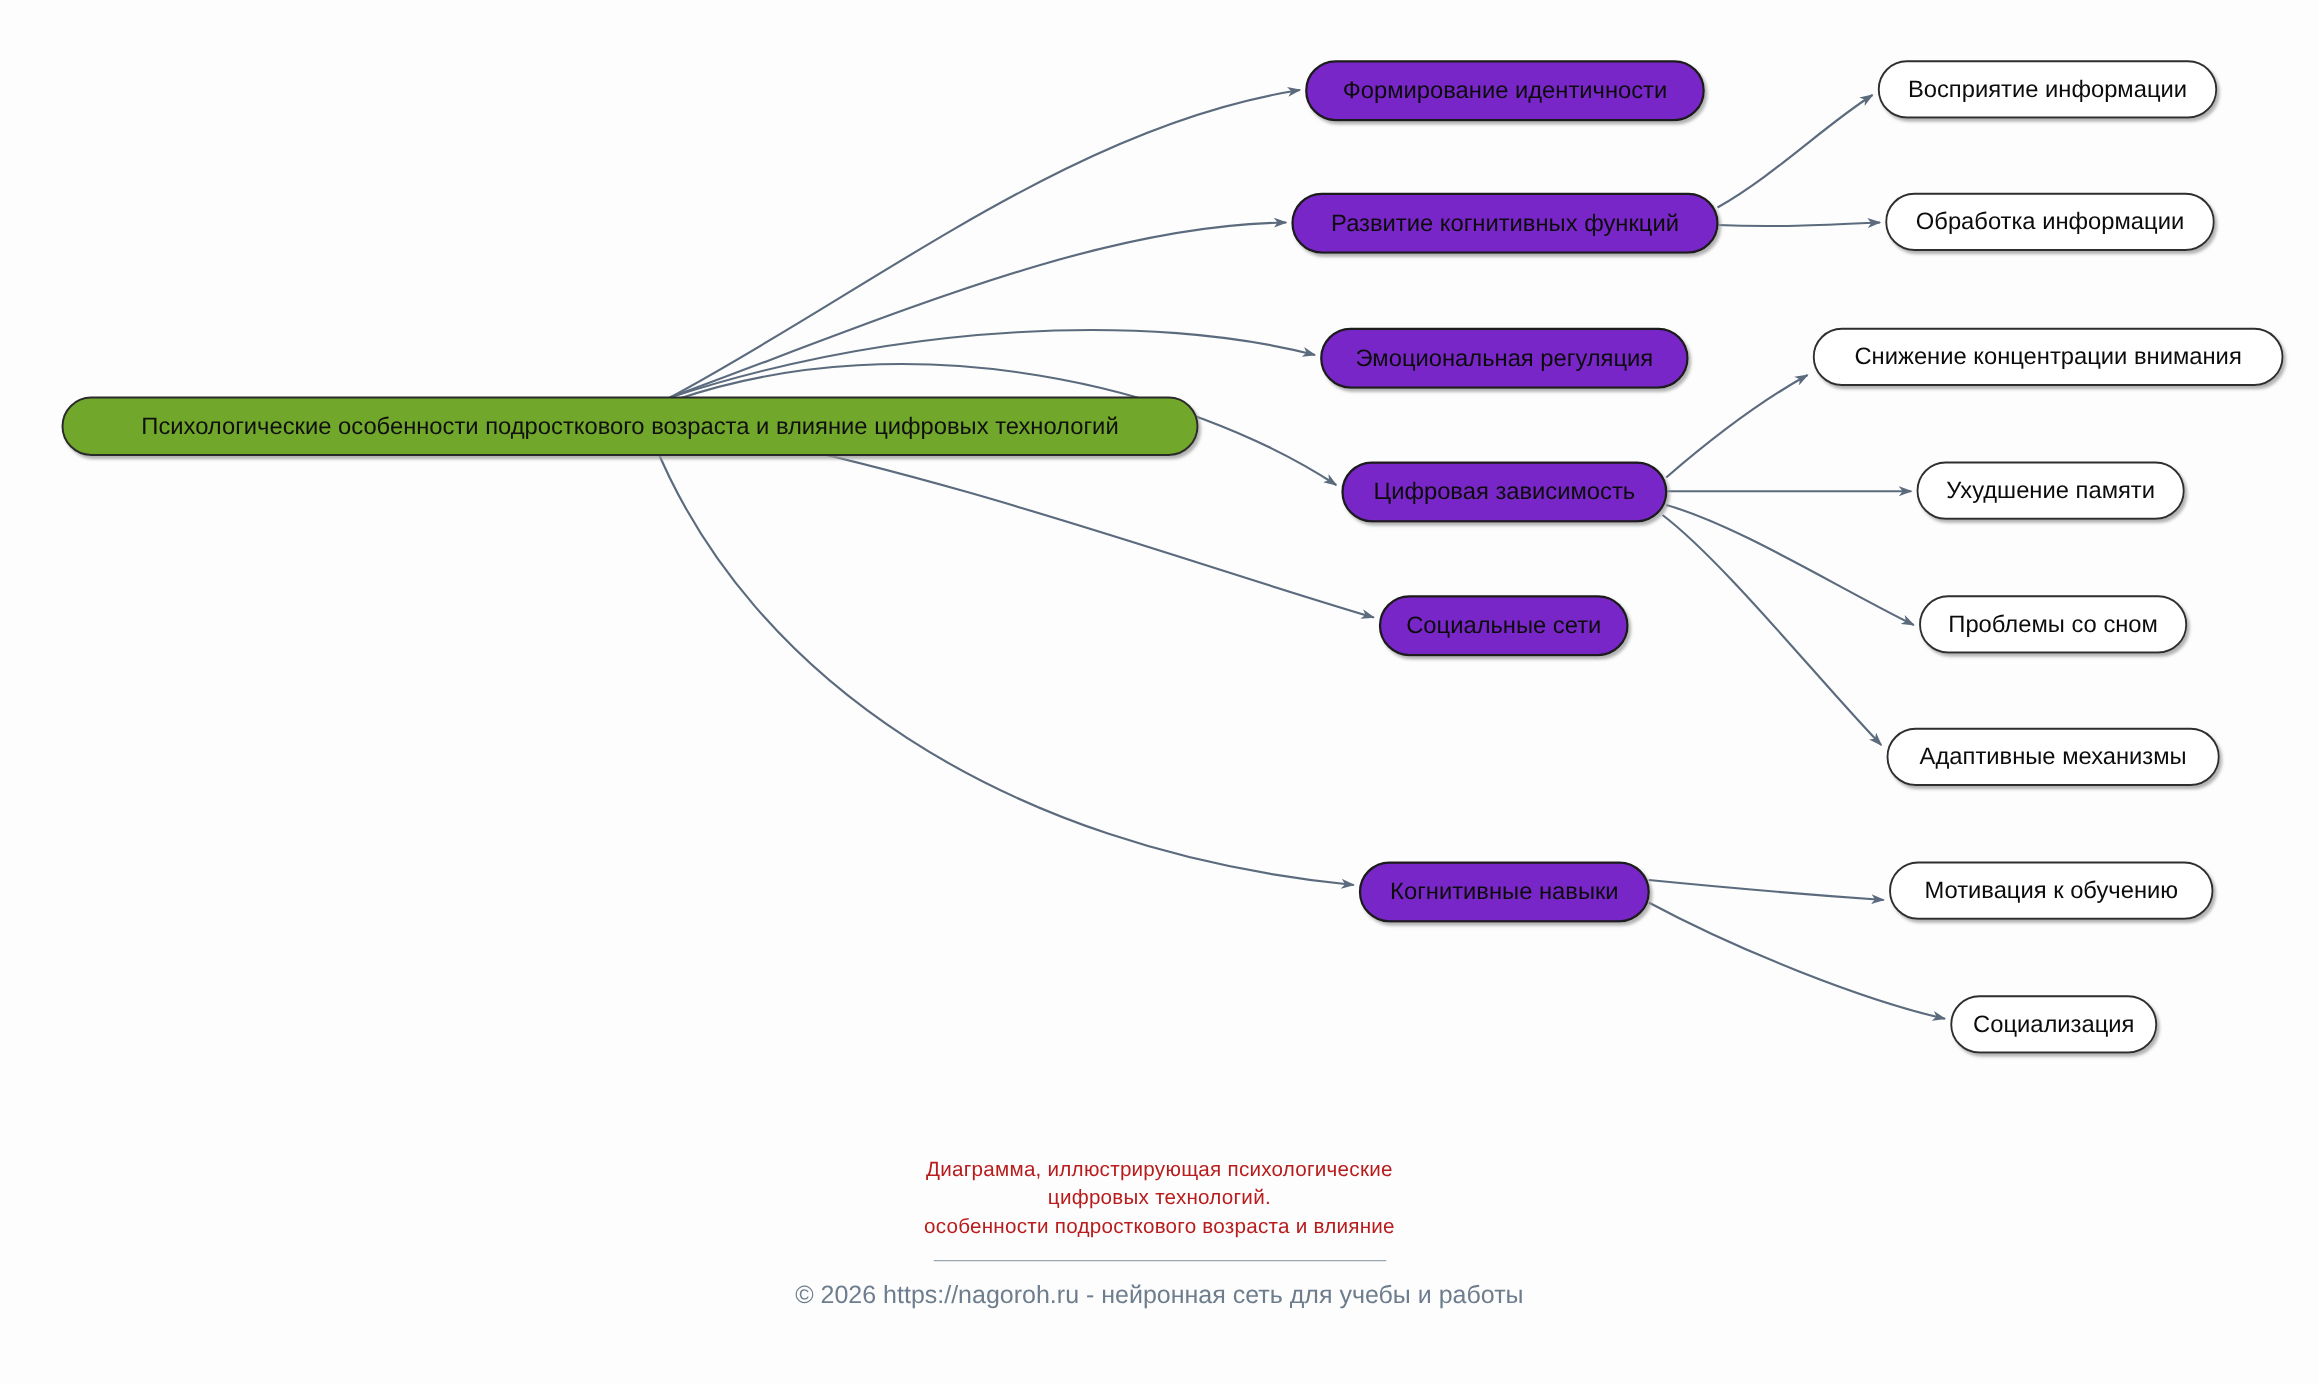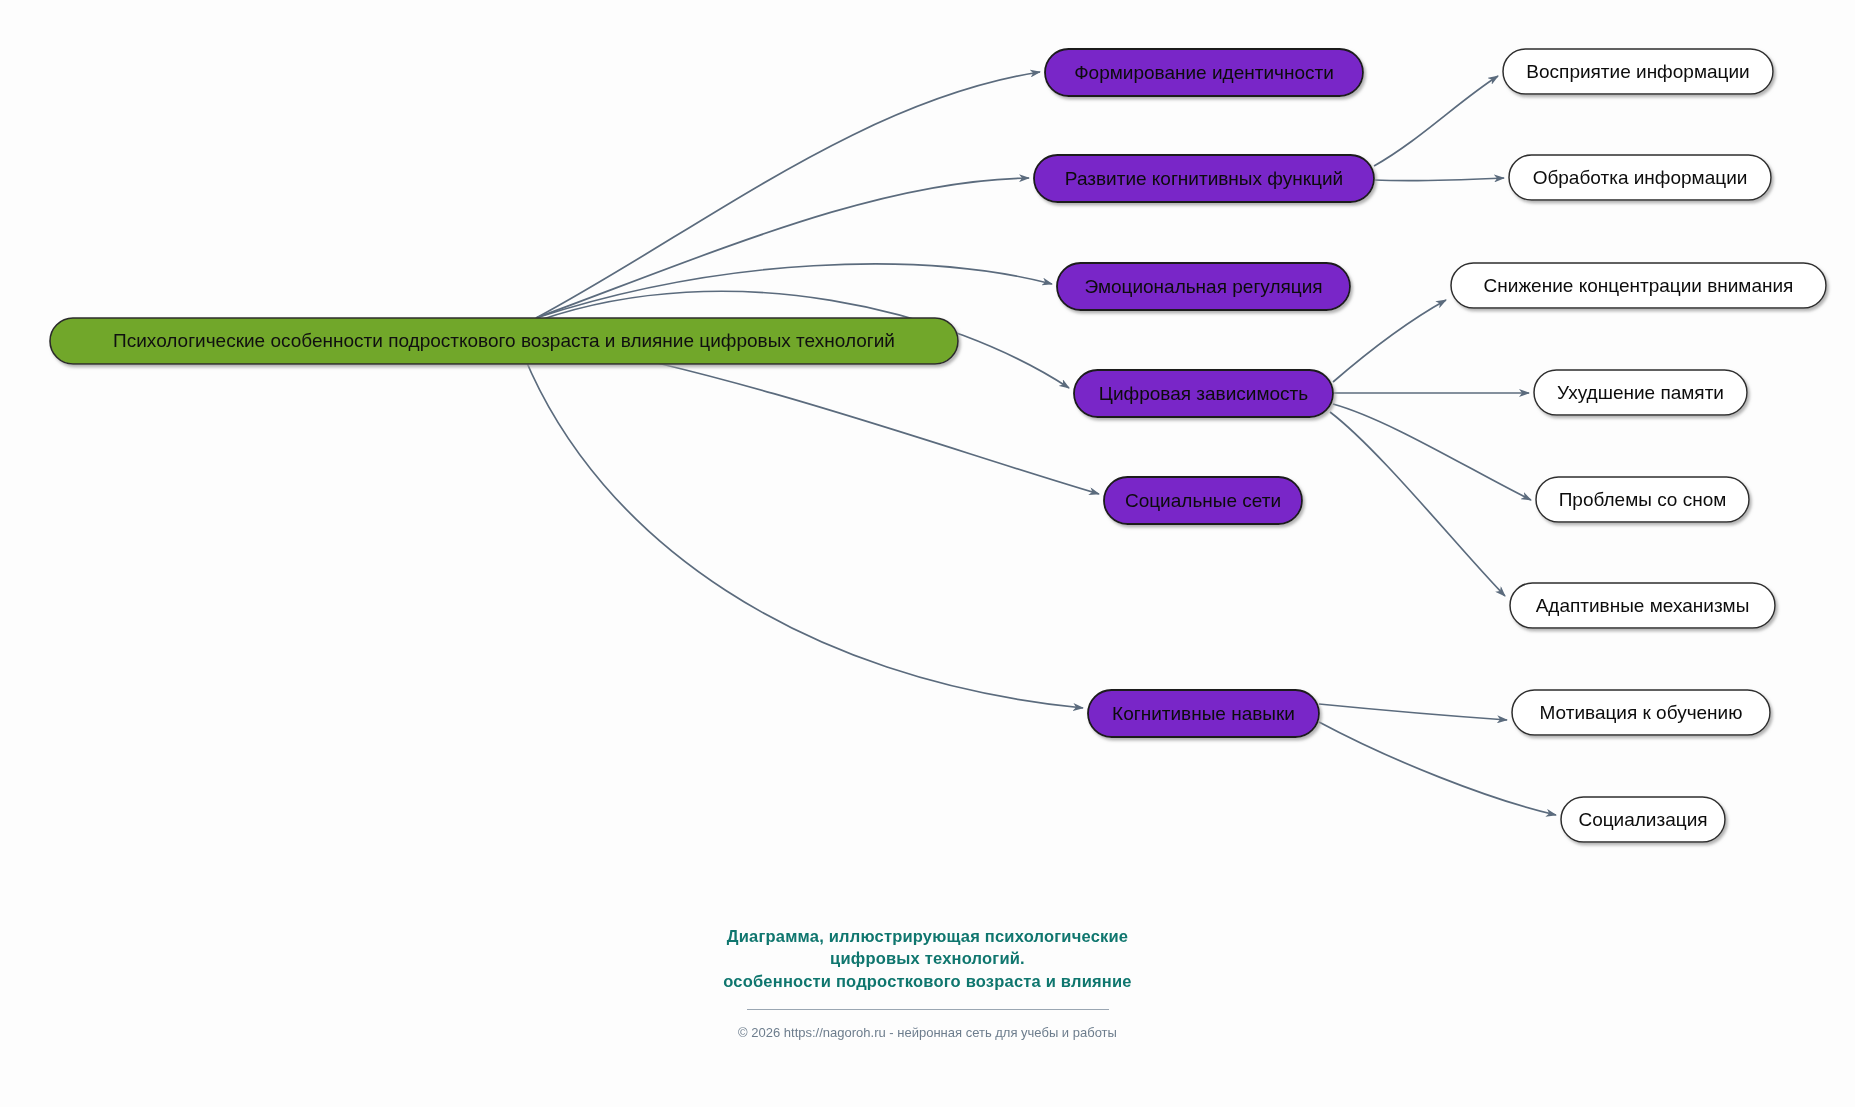--- a/index.html
+++ b/index.html
@@ -61,40 +61,40 @@
   .caption-block {
     position: absolute;
     left: 0;
     width: 1855px;
     text-align: center;
   }
   #caption-text {
     top: 925px;
     font-family: "Liberation Sans", sans-serif;
     font-size: 16.5px;
-    font-weight: bold;
-    color: #0f766e;
+    font-weight: normal;
+    color: #b91c1c;
     line-height: 1.35;
     letter-spacing: 0.2px;
   }
   #caption-text div { display: block; }
   #caption-rule {
     top: 1000px;
   }
   #caption-rule .rule-line {
     display: inline-block;
     width: 362px;
     height: 1px;
     background: #9aa6b2;
     vertical-align: middle;
   }
   #footer-text {
     top: 1025px;
     font-family: "Liberation Sans", sans-serif;
-    font-size: 13px;
+    font-size: 20px;
     color: #6d7d8d;
   }
 </style>
 </head>
 <body>
 
 <div id="diagram-root">
 
   <svg id="mindmap" viewBox="0 0 1855 1107">
     <defs>

